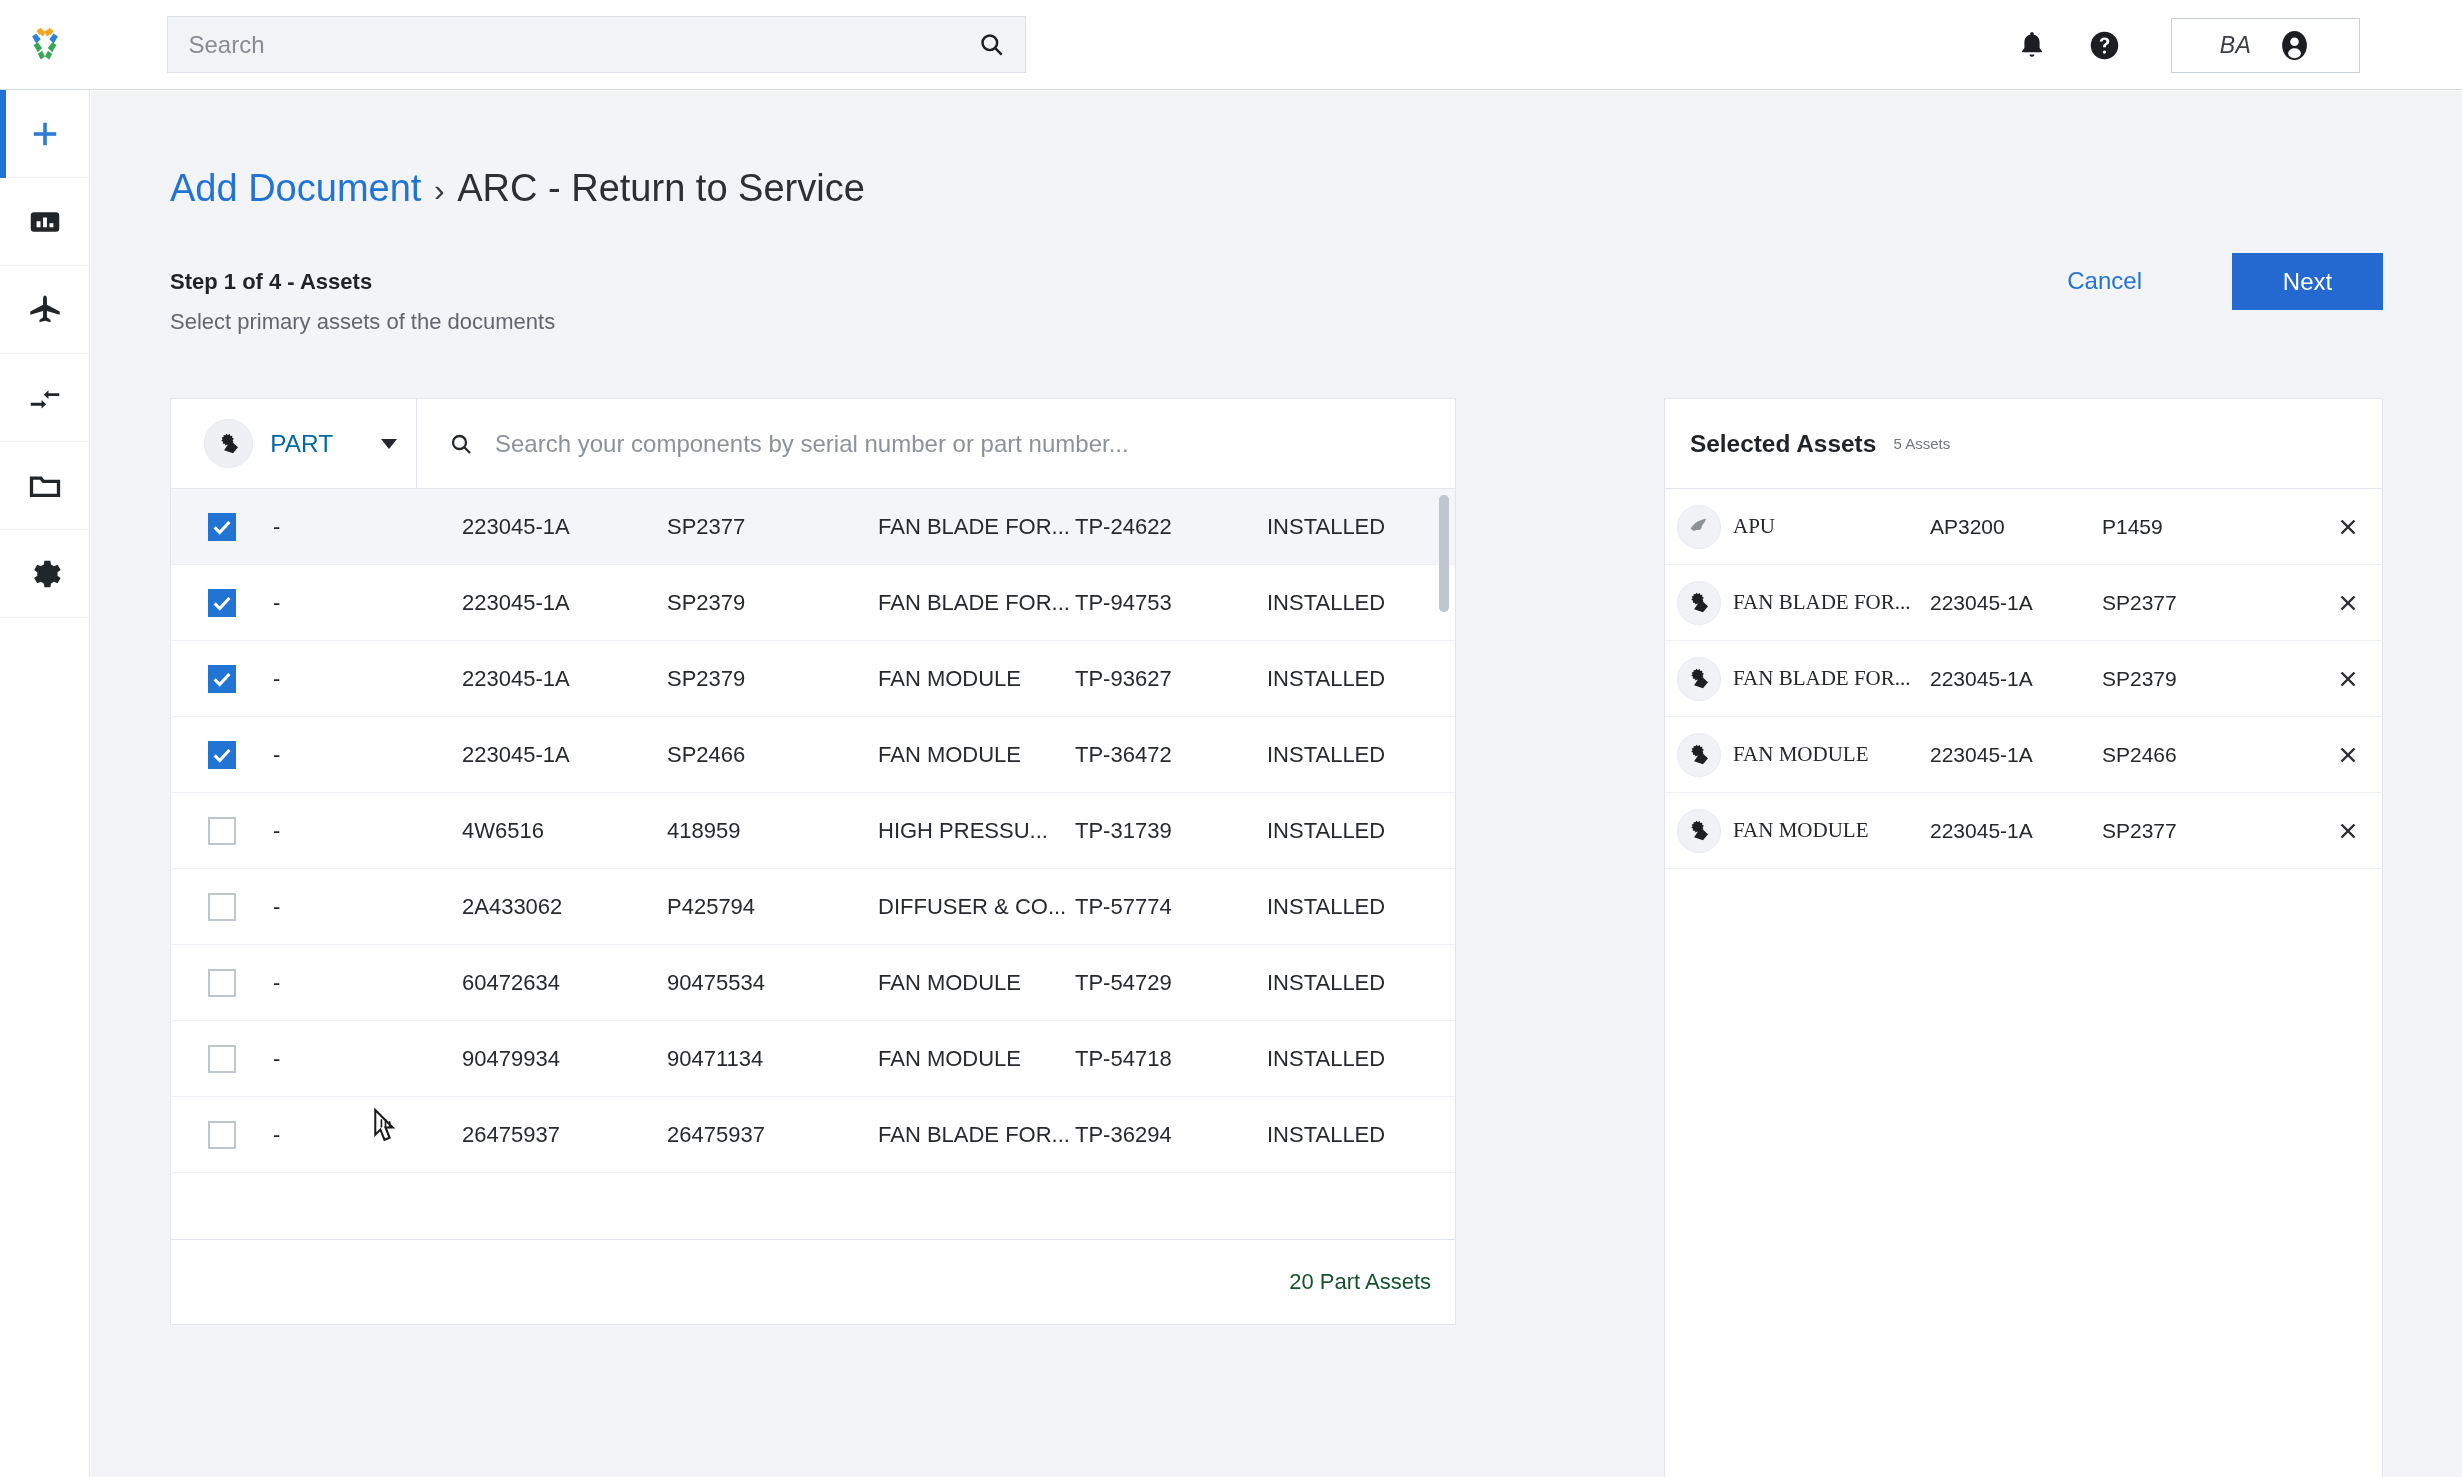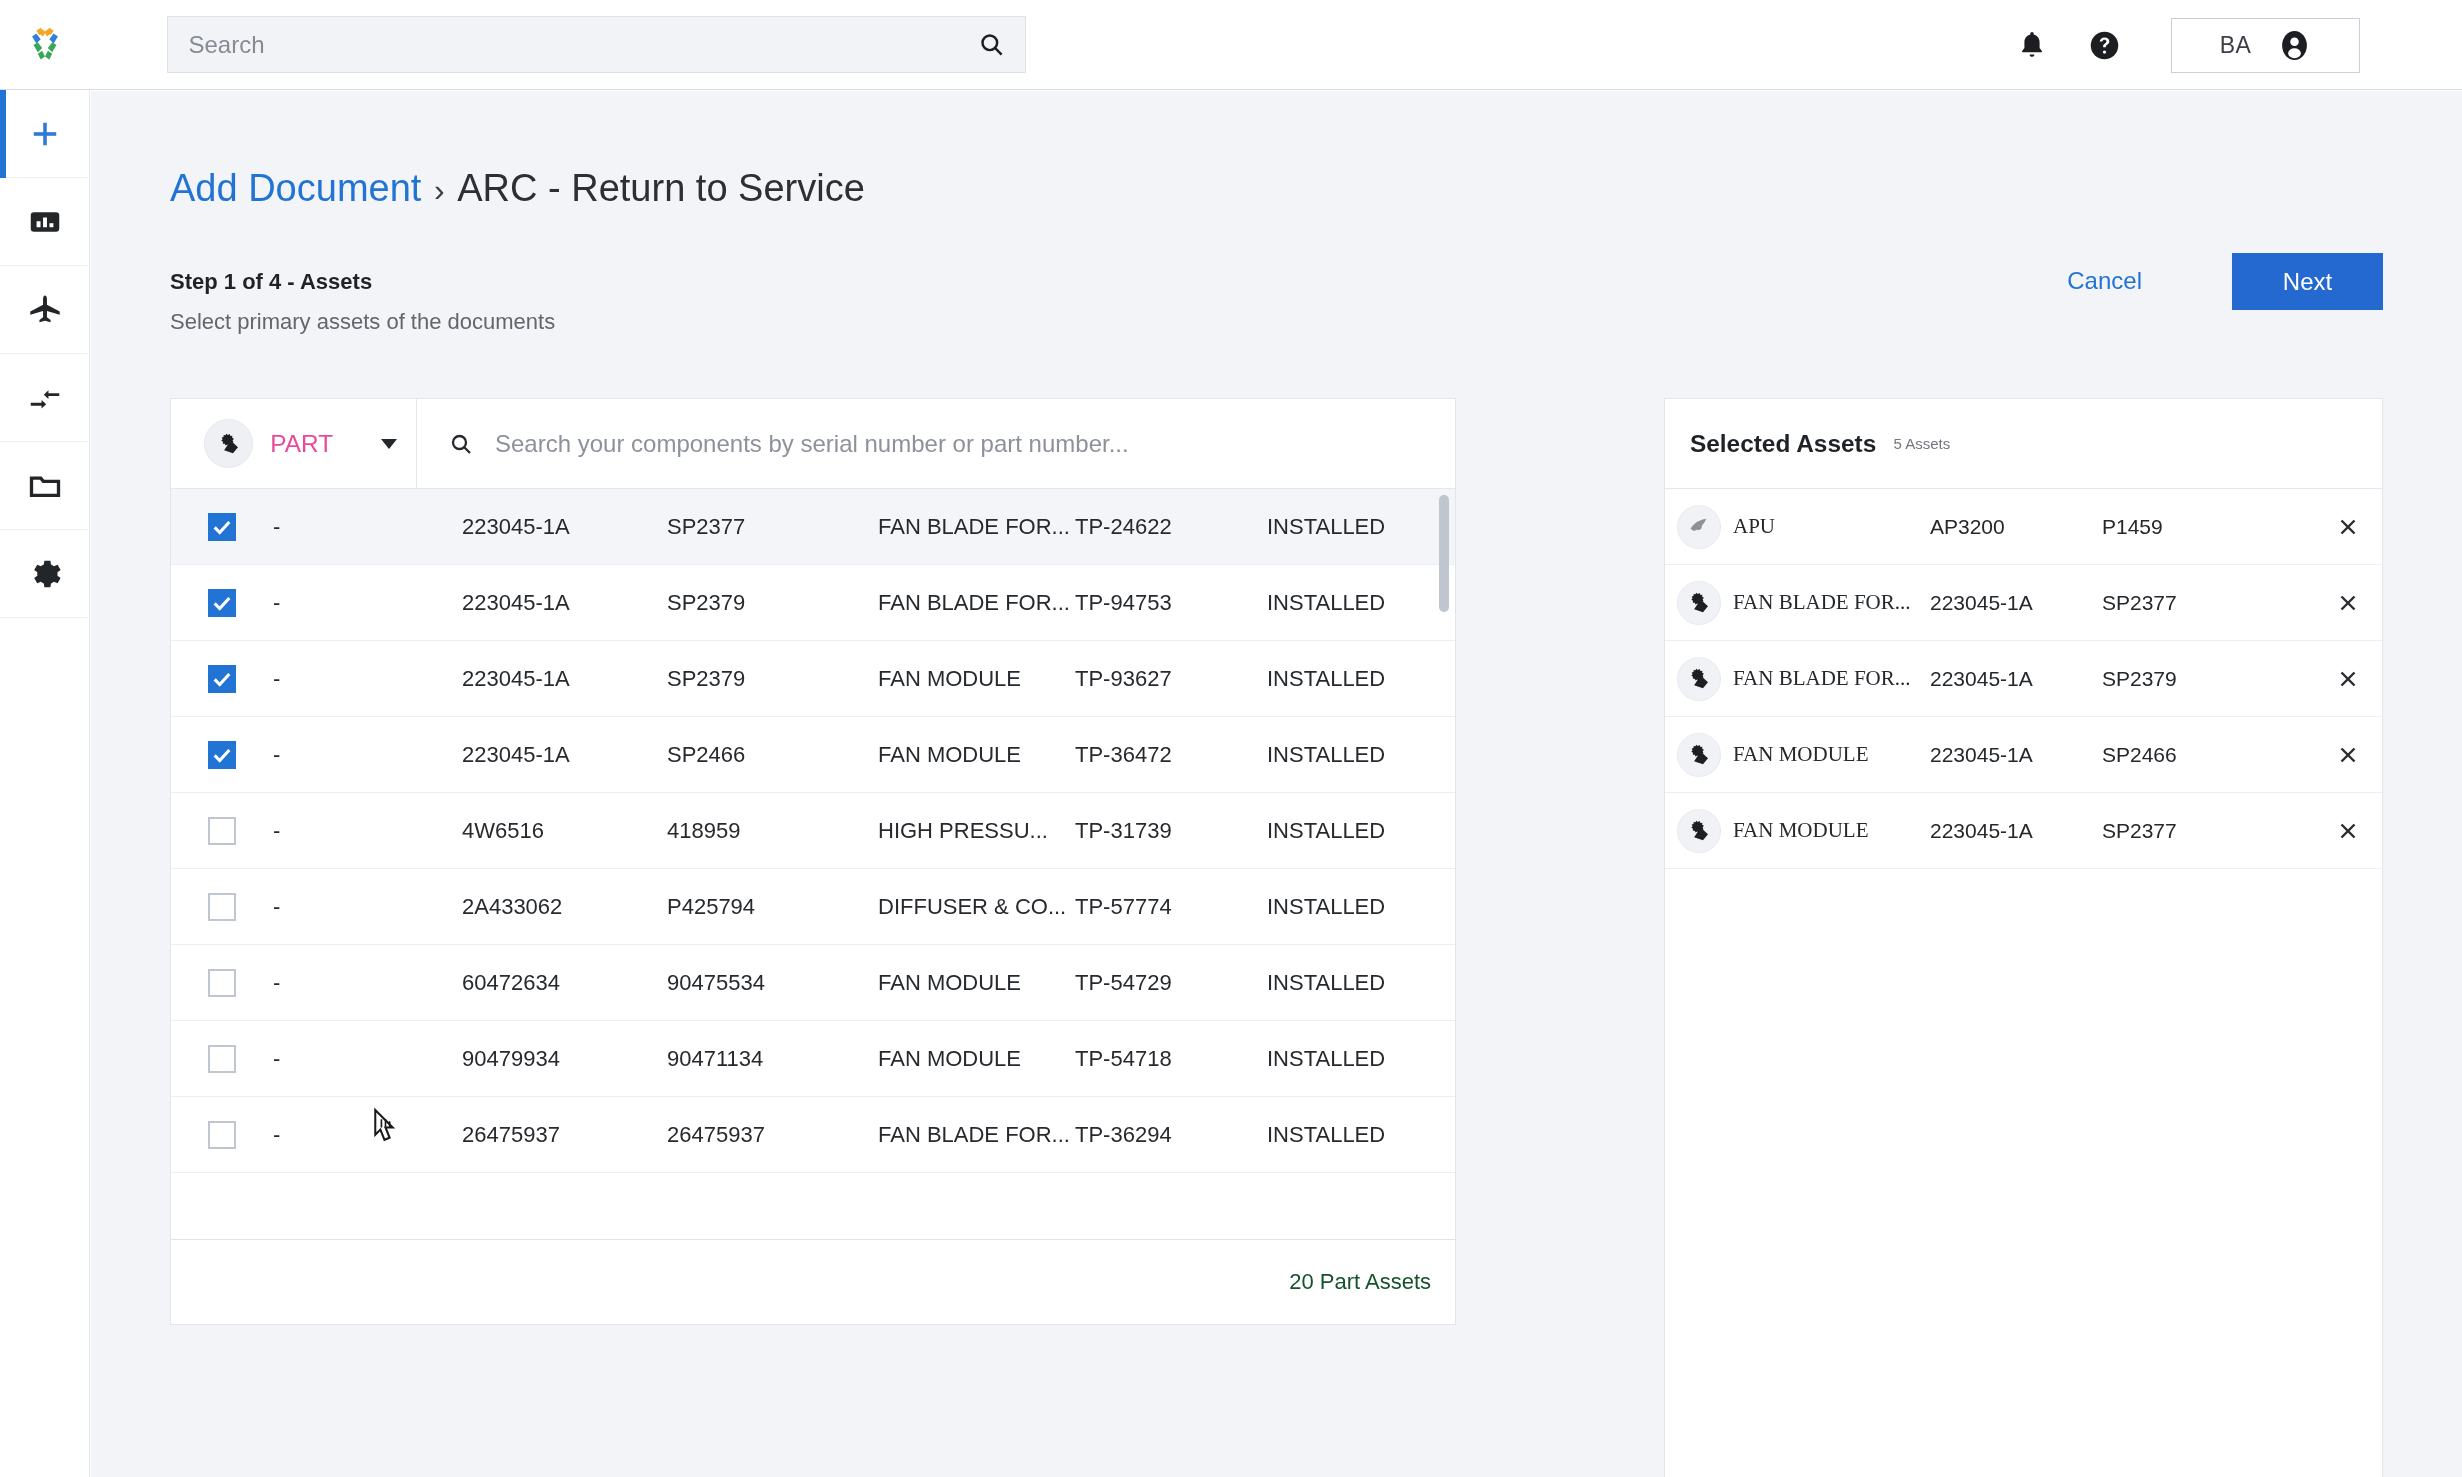--- a/index.html
+++ b/index.html
@@ -50,21 +50,21 @@
   }
   .user-chip {
     margin-left: 30px;
     width: 189px; height: 55px;
     border: 1.6px solid #c9d0d9;
     background: #ffffff;
     display: flex; align-items: center; justify-content: center;
     gap: 27px;
   }
   .user-chip .initials {
-    font-size: 23px; color: #3b3e44; letter-spacing: 0.4px;
+    font-size: 23px; color: #3b3e44; letter-spacing: 0.4px; font-style: italic;
   }
   .avatar-ico { width: 33px; height: 33px; color: #1c1e21; }
 
   
   .sidebar {
     position: absolute; left: 0; top: 90px;
     width: 90px; height: 1387px;
     background: #ffffff;
     border-right: 1.6px solid #dfe3ea;
   }
@@ -143,21 +143,21 @@
     gap: 17.3px; padding-left: 33px;
     border-right: 1.6px solid #e4e8ee;
     cursor: pointer;
   }
   .type-badge {
     width: 49px; height: 49px; border-radius: 50%;
     background: #eef0f4; border: 1.6px solid #e5e8ee;
     display: flex; align-items: center; justify-content: center;
     color: #1d1f22; flex: none;
   }
-  .type-label { font-size: 24.4px; color: #ec4899; flex: 1; }
+  .type-label { font-size: 24.4px; color: #0369a1; flex: 1; }
   .caret { width: 0; height: 0;
     border-left: 8.7px solid transparent;
     border-right: 8.7px solid transparent;
     border-top: 10.2px solid #24272b;
     margin-right: 19px; }
 
   .comp-search {
     flex: 1; display: flex; align-items: center;
     gap: 22px; padding-left: 32px;
   }

